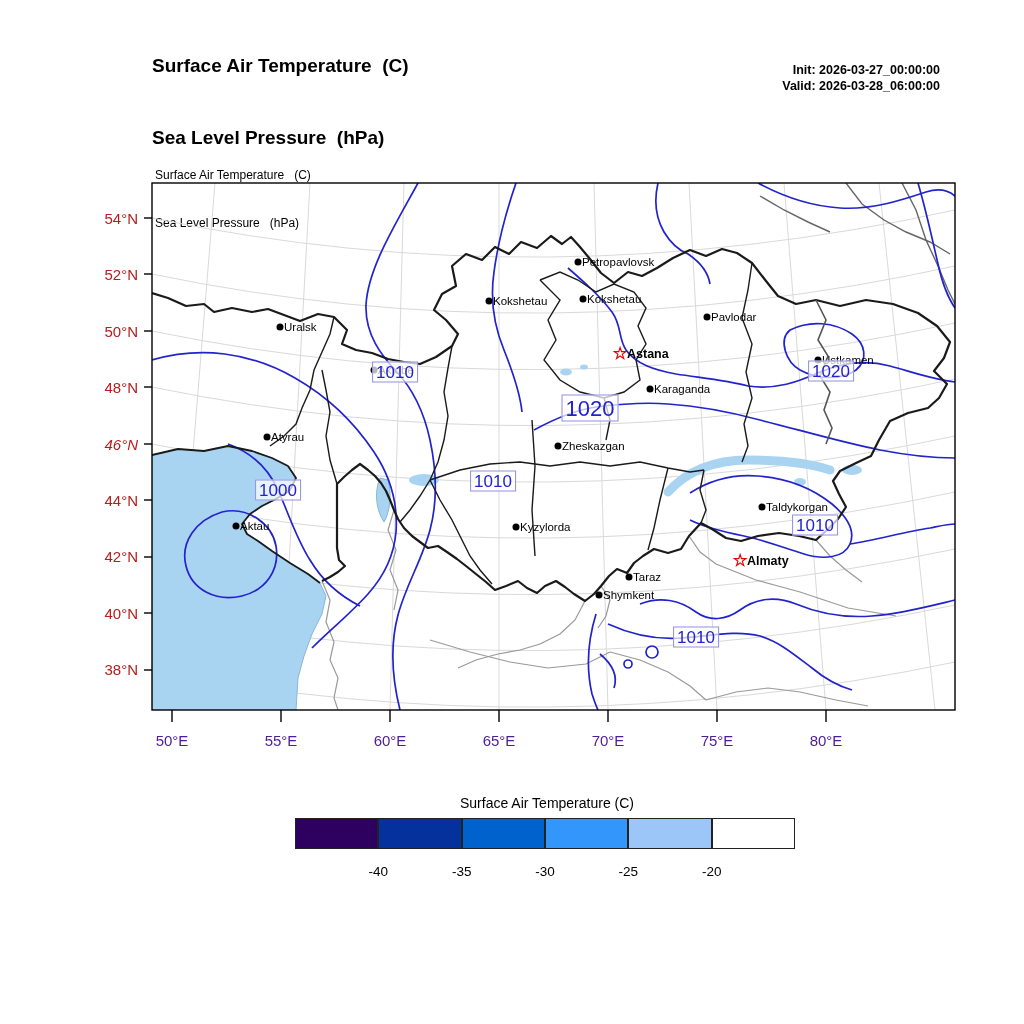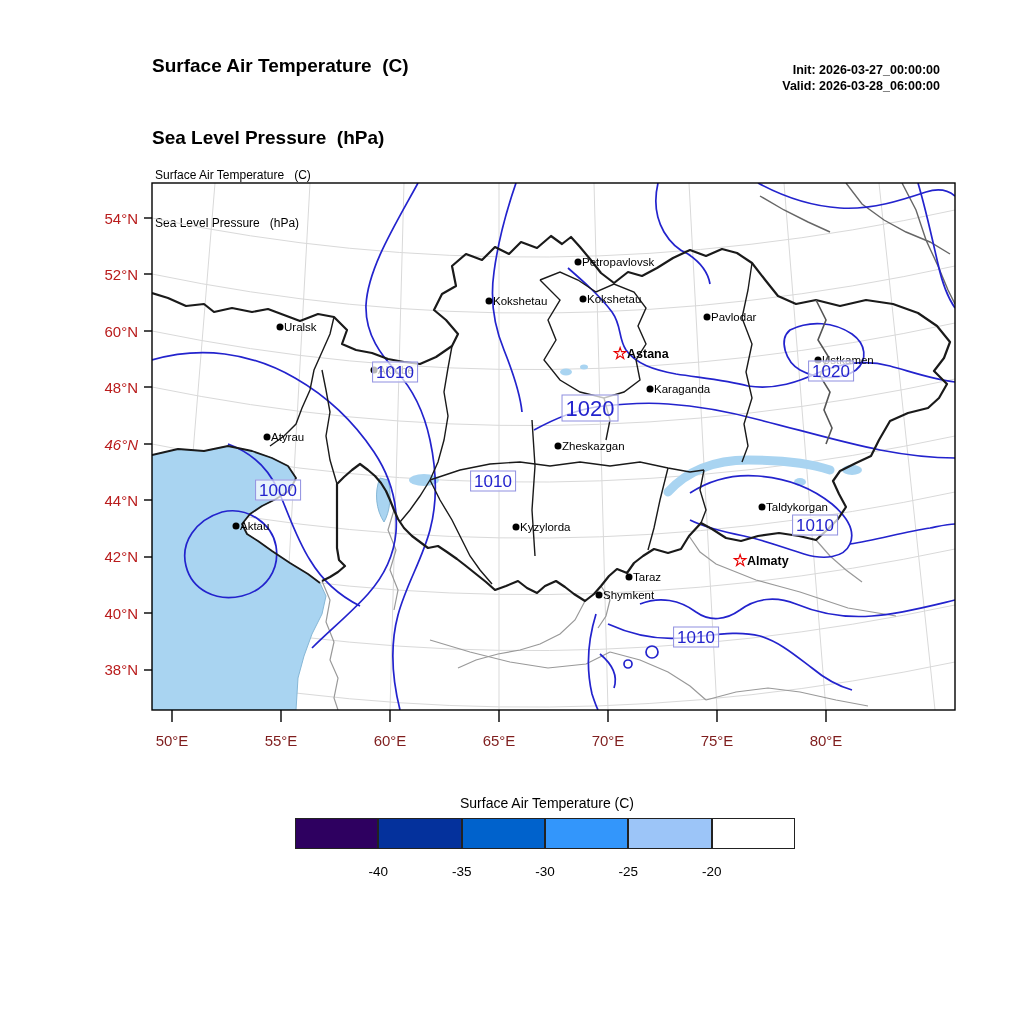--- a/index.html
+++ b/index.html
@@ -4,21 +4,21 @@
 <style>
   html,body{margin:0;padding:0;background:#ffffff;}
   #canvas{position:relative;width:1024px;height:1024px;background:#fff;overflow:hidden;
           font-family:"Liberation Sans", sans-serif;}
   .abs{position:absolute;}
   .pre{white-space:pre;}
   #title-block{left:152px;top:6px;font-weight:bold;font-size:19px;line-height:24px;color:#000;}
   #init-block{right:84px;top:62px;text-align:right;font-weight:bold;font-size:12.5px;line-height:16px;color:#000;}
   #map-legend{left:155px;top:135px;font-size:12px;line-height:16px;color:#000;}
   .ytick-label{font-size:15px;color:#b91c1c;text-align:right;width:46px;transform:translateY(-50%);}
-  .xtick-label{font-size:15px;color:#7f1d1d;text-align:center;width:60px;transform:translateX(-50%);}
+  .xtick-label{font-size:15px;color:#4c1d95;text-align:center;width:60px;transform:translateX(-50%);}
   .city{transform:translate(-50%,-50%);}
   .city-dot{width:7px;height:7px;background:#000;border-radius:50%;}
   .city-label{font-size:11.5px;color:#000;white-space:nowrap;transform:translateY(-50%);}
   .city-label.bold{font-weight:bold;font-size:12.5px;}
   .star{color:#e80000;font-size:17px;line-height:17px;font-weight:bold;transform:translate(-50%,-52%);}
   .plabel{color:#2323cd;background:rgba(255,255,255,0.72);border:1px solid #8f8fe0;
           font-size:17px;line-height:19px;padding:0 3px;transform:translate(-50%,-50%);white-space:nowrap;}
   .plabel.large{font-size:22px;line-height:25px;}
   #cbar-title{font-size:14px;color:#000;text-align:center;width:300px;transform:translateX(-50%);}
   .cbar-seg{position:absolute;top:0;height:100%;border:1px solid #222;box-sizing:border-box;}
@@ -163,21 +163,21 @@
         <line x1="499" y1="710" x2="499" y2="722"></line>
       <line x1="608" y1="710" x2="608" y2="722"></line>
         <line x1="717" y1="710" x2="717" y2="722"></line>
       <line x1="826" y1="710" x2="826" y2="722"></line>
     </g>
   </svg>
 
   <div id="ylabels">
       <div class="abs ytick-label" style="left: 92px; top: 218px;">54°N</div>
       <div class="abs ytick-label" style="left: 92px; top: 274.4px;">52°N</div>
-      <div class="abs ytick-label" style="left: 92px; top: 330.8px;">60°N</div>
+      <div class="abs ytick-label" style="left: 92px; top: 330.8px;">50°N</div>
       <div class="abs ytick-label" style="left: 92px; top: 387.2px;">48°N</div>
       <div class="abs ytick-label" style="left: 92px; top: 443.6px; font-style: italic;">46°N</div>
       <div class="abs ytick-label" style="left: 92px; top: 500px;">44°N</div>
       <div class="abs ytick-label" style="left: 92px; top: 556.4px;">42°N</div>
       <div class="abs ytick-label" style="left: 92px; top: 612.8px;">40°N</div>
       <div class="abs ytick-label" style="left: 92px; top: 669.2px;">38°N</div>
     </div>
   <div id="xlabels">
       <div class="abs xtick-label" style="left: 172px; top: 732px;">50°E</div>
       <div class="abs xtick-label" style="left: 281px; top: 732px;">55°E</div>

